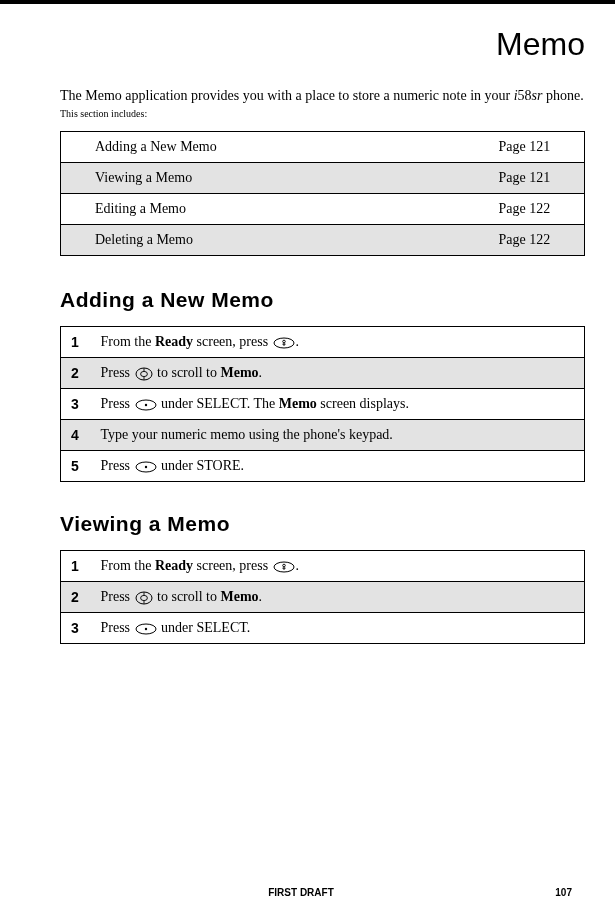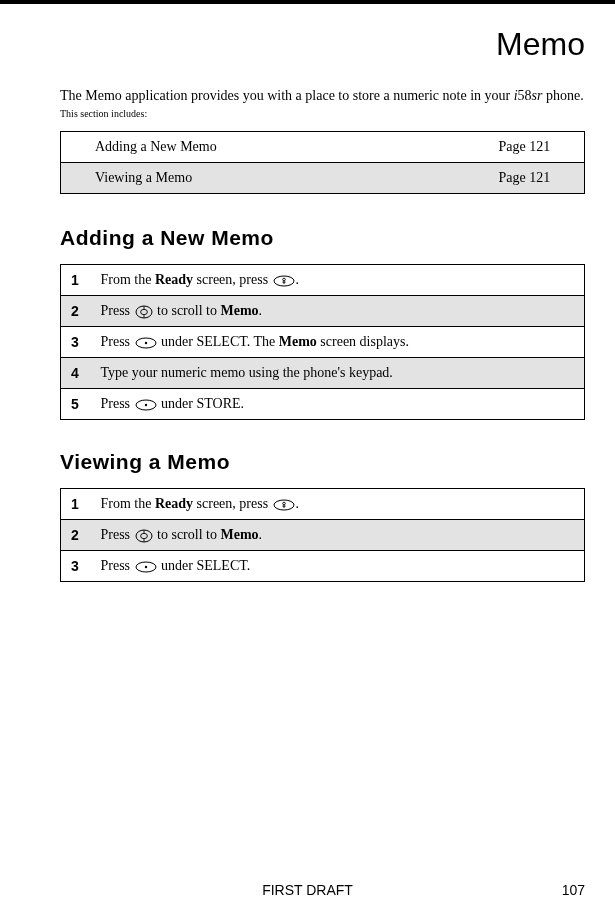--- a/index.html
+++ b/index.html
@@ -96,25 +96,25 @@
     .b { font-weight: bold; }
     .key-icon {
       display: inline-block;
       vertical-align: middle;
       margin: 0 1px;
     }
     .footer {
       position: absolute;
       bottom: 26px;
       left: 0;
-      right: 0;
+      right: 13px;
       text-align: center;
       font-family: Arial, Helvetica, sans-serif;
-      font-weight: normal;
-      font-size: 14px;
+      font-weight: bold;
+      font-size: 10px;
     }
     .footer .pagenum {
       position: absolute;
       right: 30px;
       bottom: 0;
     }
   </style>
 </head>
 <body>
 <div class="topbar"></div>
@@ -129,20 +129,28 @@
 
 <table class="toc">
   <tbody id="toc-body">
       <tr>
         <td class="topic">Adding a New Memo</td>
         <td class="page">Page 121</td>
       </tr>
       <tr class="shade">
         <td class="topic">Viewing a Memo</td>
         <td class="page">Page 121</td>
+      </tr>
+      <tr>
+        <td class="topic">Editing a Memo</td>
+        <td class="page">Page 122</td>
+      </tr>
+      <tr class="shade">
+        <td class="topic">Deleting a Memo</td>
+        <td class="page">Page 122</td>
       </tr>
     </tbody>
 </table>
 
 <h2 class="section-heading">Adding a New Memo</h2>
 <table class="steps">
   <tbody id="steps-adding-body">
       <tr>
         <td class="num">1</td>
         <td class="desc">From the <span class="b">Ready</span> screen, press <svg class="key-icon" width="22" height="12" viewBox="0 0 22 12">

